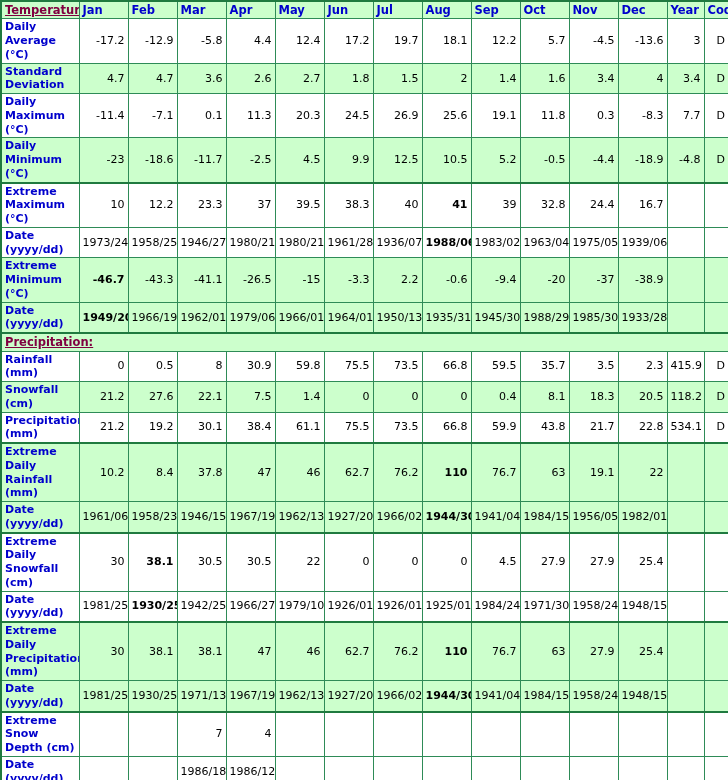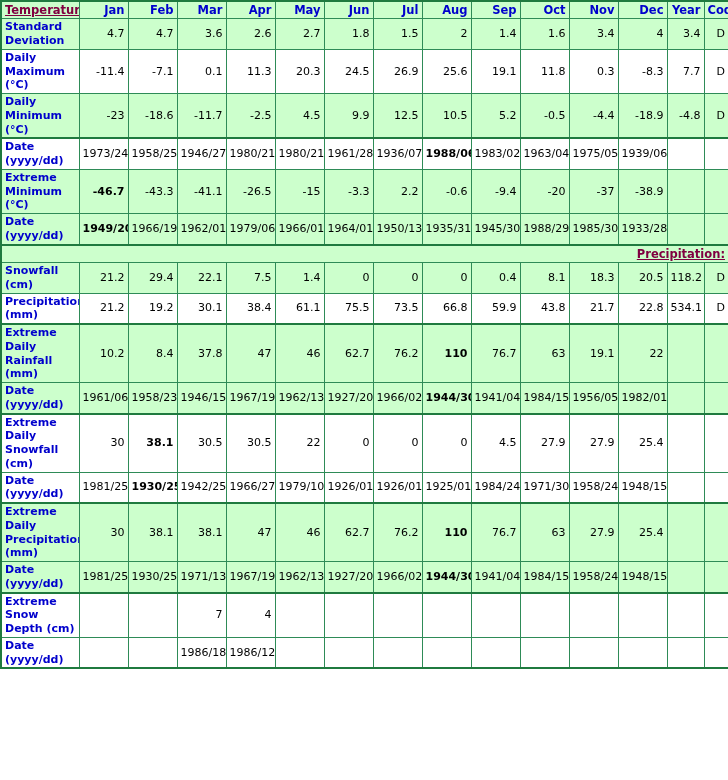--- a/index.html
+++ b/index.html
@@ -30,38 +30,38 @@
     vertical-align: middle;
     box-sizing: border-box;
     overflow: hidden;
   }
 
   
   tr.head th {
     background: #ccffcc;
     color: #0000cc;
     font-weight: bold;
-    text-align: right;
+    text-align: left;
     font-size: 11.5px;
     height: 17px;
   }
   tr.head th.label-head {
     text-align: left;
     color: #800040;
     text-decoration: underline;
     padding-left: 3px;
   }
 
   
   tr.section td {
     background: #ccffcc;
     color: #800040;
     font-weight: bold;
     text-decoration: underline;
-    text-align: right;
+    text-align: left;
     font-size: 11.5px;
     border-top: 2px solid #1f7a3f;
     border-bottom: 1px solid #2e8b57;
     height: 15px;
     padding-left: 3px;
   }
 
   
   td.rlabel {
     color: #0000cc;
@@ -119,20 +119,37 @@
         <th>Jun</th>
         <th>Jul</th>
         <th>Aug</th>
         <th>Sep</th>
         <th>Oct</th>
         <th>Nov</th>
         <th>Dec</th>
         <th>Year</th>
         <th>Code</th>
       </tr>
+      <tr class="plain">
+        <td class="rlabel">Daily Average (°C)</td>
+        <td class="val">-17.2</td>
+        <td class="val">-12.9</td>
+        <td class="val">-5.8</td>
+        <td class="val">4.4</td>
+        <td class="val">12.4</td>
+        <td class="val">17.2</td>
+        <td class="val">19.7</td>
+        <td class="val">18.1</td>
+        <td class="val">12.2</td>
+        <td class="val">5.7</td>
+        <td class="val">-4.5</td>
+        <td class="val">-13.6</td>
+        <td class="val">3</td>
+        <td class="val">D</td>
+      </tr>
       <tr class="shade">
         <td class="rlabel">Standard Deviation</td>
         <td class="val">4.7</td>
         <td class="val">4.7</td>
         <td class="val">3.6</td>
         <td class="val">2.6</td>
         <td class="val">2.7</td>
         <td class="val">1.8</td>
         <td class="val">1.5</td>
         <td class="val">2</td>
@@ -171,20 +188,37 @@
         <td class="val">12.5</td>
         <td class="val">10.5</td>
         <td class="val">5.2</td>
         <td class="val">-0.5</td>
         <td class="val">-4.4</td>
         <td class="val">-18.9</td>
         <td class="val">-4.8</td>
         <td class="val">D</td>
       </tr>
       <tr class="plain">
+        <td class="rlabel">Extreme Maximum (°C)</td>
+        <td class="val">10</td>
+        <td class="val">12.2</td>
+        <td class="val">23.3</td>
+        <td class="val">37</td>
+        <td class="val">39.5</td>
+        <td class="val">38.3</td>
+        <td class="val">40</td>
+        <td class="val b">41</td>
+        <td class="val">39</td>
+        <td class="val">32.8</td>
+        <td class="val">24.4</td>
+        <td class="val">16.7</td>
+        <td class="val"></td>
+        <td class="val"></td>
+      </tr>
+      <tr class="plain">
         <td class="rlabel">Date (yyyy/dd)</td>
         <td class="val">1973/24</td>
         <td class="val">1958/25</td>
         <td class="val">1946/27</td>
         <td class="val">1980/21</td>
         <td class="val">1980/21</td>
         <td class="val">1961/28</td>
         <td class="val">1936/07+</td>
         <td class="val b">1988/06</td>
         <td class="val">1983/02</td>
@@ -224,24 +258,41 @@
         <td class="val">1945/30</td>
         <td class="val">1988/29</td>
         <td class="val">1985/30</td>
         <td class="val">1933/28</td>
         <td class="val"></td>
         <td class="val"></td>
       </tr>
       <tr class="section">
         <td colspan="15">Precipitation:</td>
       </tr>
+      <tr class="plain">
+        <td class="rlabel">Rainfall (mm)</td>
+        <td class="val">0</td>
+        <td class="val">0.5</td>
+        <td class="val">8</td>
+        <td class="val">30.9</td>
+        <td class="val">59.8</td>
+        <td class="val">75.5</td>
+        <td class="val">73.5</td>
+        <td class="val">66.8</td>
+        <td class="val">59.5</td>
+        <td class="val">35.7</td>
+        <td class="val">3.5</td>
+        <td class="val">2.3</td>
+        <td class="val">415.9</td>
+        <td class="val">D</td>
+      </tr>
       <tr class="shade">
         <td class="rlabel">Snowfall (cm)</td>
         <td class="val">21.2</td>
-        <td class="val">29.4</td>
+        <td class="val">27.6</td>
         <td class="val">22.1</td>
         <td class="val">7.5</td>
         <td class="val">1.4</td>
         <td class="val">0</td>
         <td class="val">0</td>
         <td class="val">0</td>
         <td class="val">0.4</td>
         <td class="val">8.1</td>
         <td class="val">18.3</td>
         <td class="val">20.5</td>

